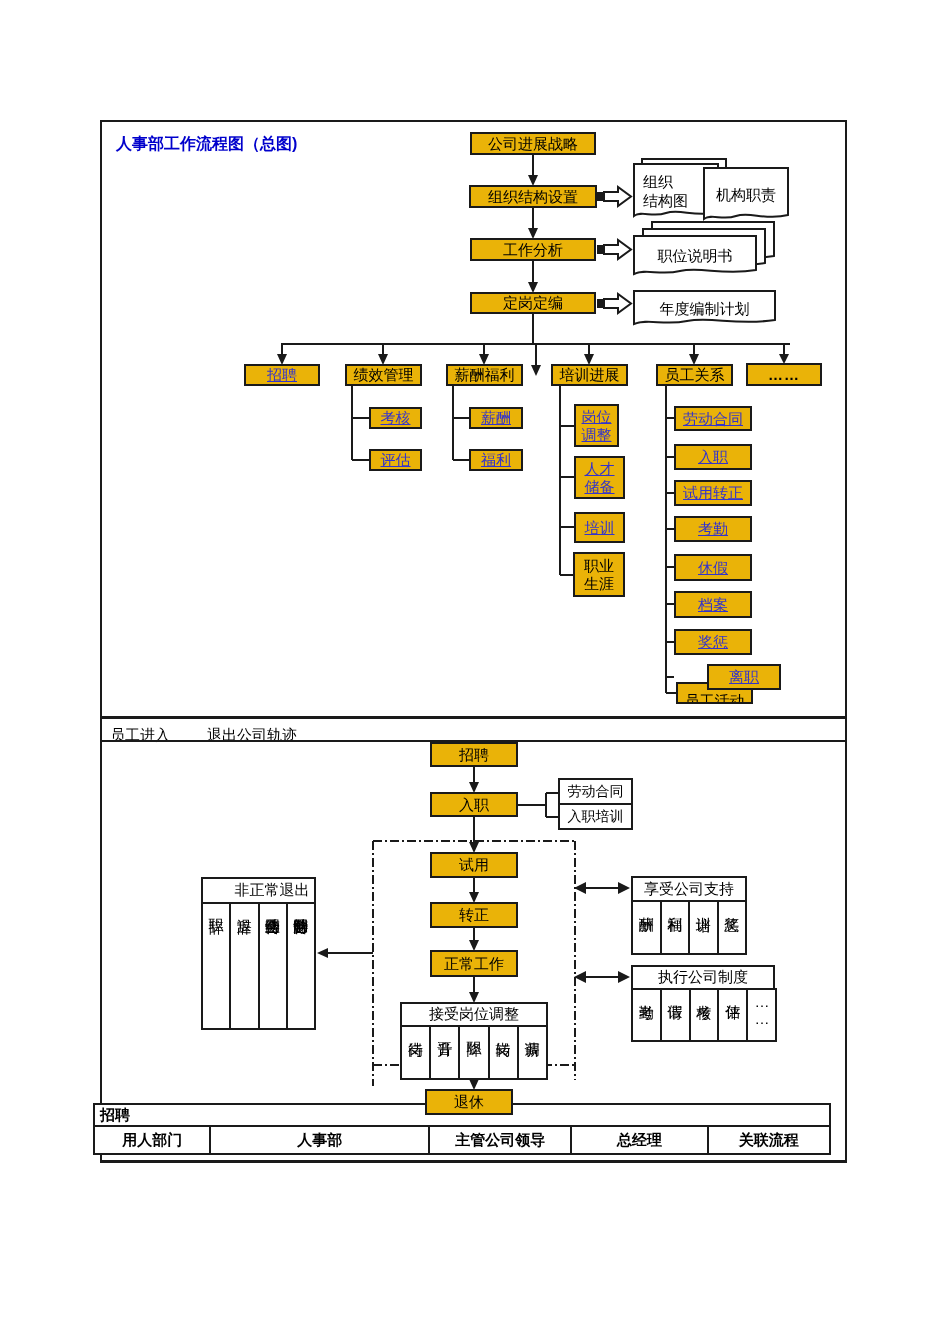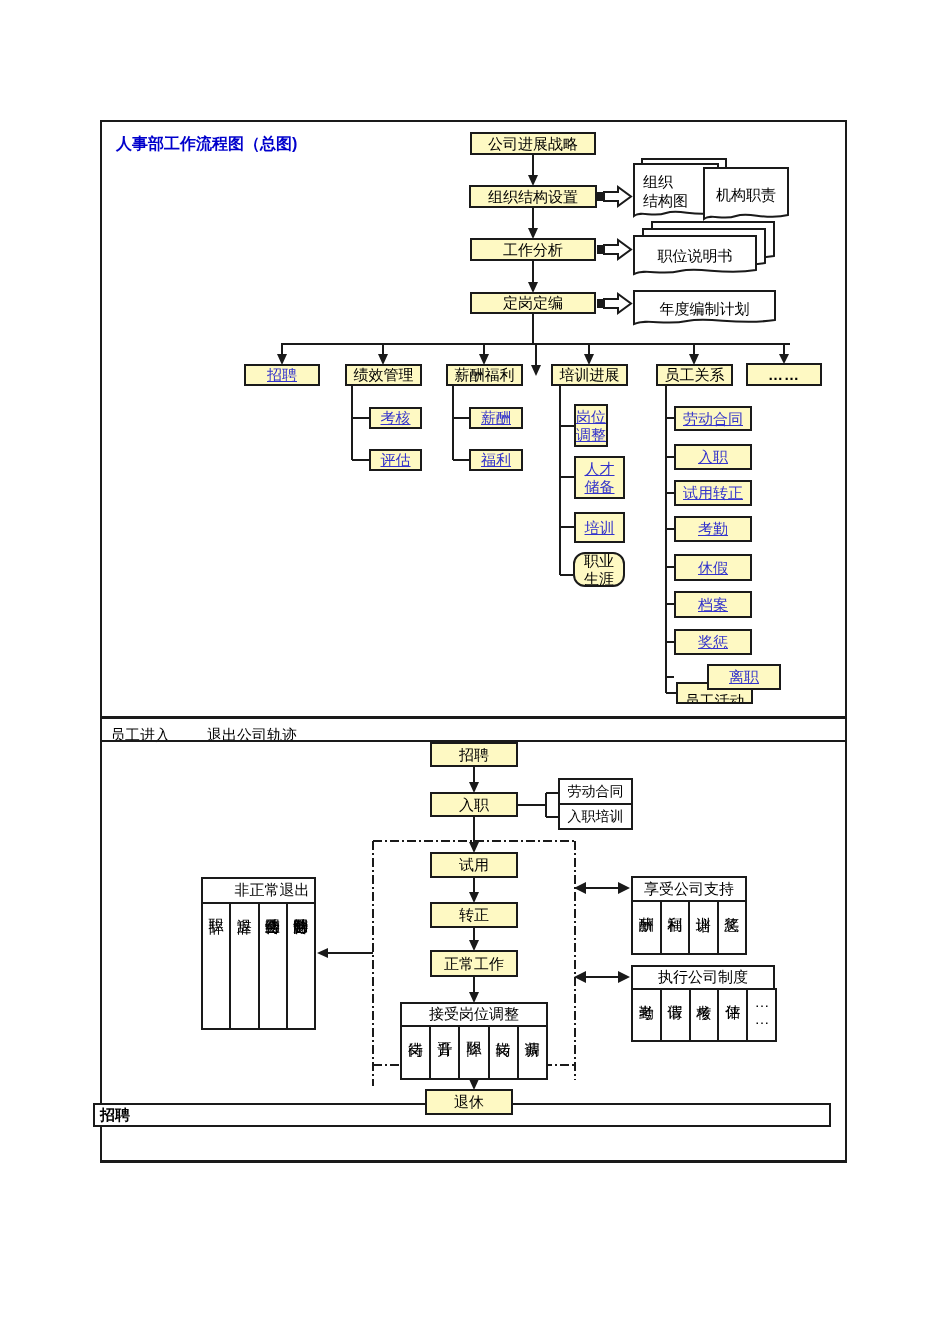--- a/index.html
+++ b/index.html
@@ -1,20 +1,20 @@
 <!DOCTYPE html>
 <html><head>
 <meta charset="utf-8">
 <style>
   html,body{margin:0;padding:0;background:#fff;}
   *{box-sizing:border-box;}
   #canvas{position:relative;width:950px;height:1344px;background:#fff;
           font-family:"Liberation Sans",sans-serif;color:#000;}
   .sect{position:absolute;border:2px solid #1a1a1a;background:transparent;z-index:0;}
-  .b{position:absolute;background:#fef9c3;border:2px solid #1a1a1a;display:flex;
+  .b{position:absolute;background:#eab308;border:2px solid #1a1a1a;display:flex;
      align-items:center;justify-content:center;font-size:15px;line-height:1.2;
      text-align:center;white-space:pre-line;z-index:2;}
   .link{color:#3333cc;text-decoration:underline;}
   .bold{font-weight:bold;}
   .doc{position:absolute;z-index:2;}
   .doc .dtext{position:absolute;inset:0;display:flex;align-items:center;justify-content:center;
      font-size:15px;line-height:1.25;white-space:pre-line;z-index:1;}
   .doc.left .dtext{justify-content:flex-start;padding-left:10px;text-align:left;}
   .cols{position:absolute;background:#fff;border:2px solid #1a1a1a;display:flex;z-index:2;}
   .cols>div{flex:1;display:flex;justify-content:center;align-items:flex-start;
@@ -179,26 +179,26 @@
   <div class="b" style="left:551px;top:364px;width:77px;height:22px;">培训进展</div>
   <div class="b" style="left:656px;top:364px;width:77px;height:22px;">员工关系</div>
   <div class="b bold" style="left:746px;top:363px;width:76px;height:23px;letter-spacing:1px;">……</div>
 
   <div class="b link" style="left:369px;top:407px;width:53px;height:22px;">考核</div>
   <div class="b link" style="left:369px;top:449px;width:53px;height:22px;">评估</div>
 
   <div class="b link" style="left:469px;top:407px;width:54px;height:22px;">薪酬</div>
   <div class="b link" style="left:469px;top:449px;width:54px;height:22px;">福利</div>
 
-  <div class="b link" style="left:574px;top:404px;width:34px;height:43px;">岗位
+  <div class="b link" style="left:574px;top:404px;width:45px;height:43px;">岗位
 调整</div>
   <div class="b link" style="left:574px;top:456px;width:51px;height:43px;">人才
 储备</div>
   <div class="b link" style="left:574px;top:512px;width:51px;height:31px;">培训</div>
-  <div class="b" style="left:573px;top:552px;width:52px;height:35px;border-radius:12px;">职业
+  <div class="b" style="left:573px;top:552px;width:52px;height:45px;">职业
 生涯</div>
 
   <div class="b link" style="left:674px;top:406px;width:78px;height:25px;">劳动合同</div>
   <div class="b link" style="left:674px;top:444px;width:78px;height:26px;">入职</div>
   <div class="b link" style="left:674px;top:480px;width:78px;height:26px;">试用转正</div>
   <div class="b link" style="left:674px;top:516px;width:78px;height:26px;">考勤</div>
   <div class="b link" style="left:674px;top:554px;width:78px;height:27px;">休假</div>
   <div class="b link" style="left:674px;top:591px;width:78px;height:27px;">档案</div>
   <div class="b link" style="left:674px;top:629px;width:78px;height:26px;">奖惩</div>
   <div class="b" style="left:676px;top:682px;width:77px;height:22px;overflow:hidden;align-items:flex-start;z-index:2;">
@@ -284,14 +284,21 @@
         <span>评估</span>
       </div>
     <div>
         <span>……</span>
       </div>
   </div>
 
   <div class="trow" style="left:93px;top:1103px;width:738px;height:24px;z-index:3;">
     <div style="flex:1;display:flex;align-items:center;padding-left:5px;font-weight:bold;font-size:15px;">招聘</div>
   </div>
+  <div class="trow" style="left:93px;top:1125px;width:738px;height:30px;z-index:2;">
+    <div class="cell" style="width:115px;">用人部门</div>
+    <div class="cell" style="width:220px;">人事部</div>
+    <div class="cell" style="width:143px;">主管公司领导</div>
+    <div class="cell" style="width:137px;">总经理</div>
+    <div class="cell" style="width:123px;">关联流程</div>
+  </div>
 
 </div>
 
 </body></html>

